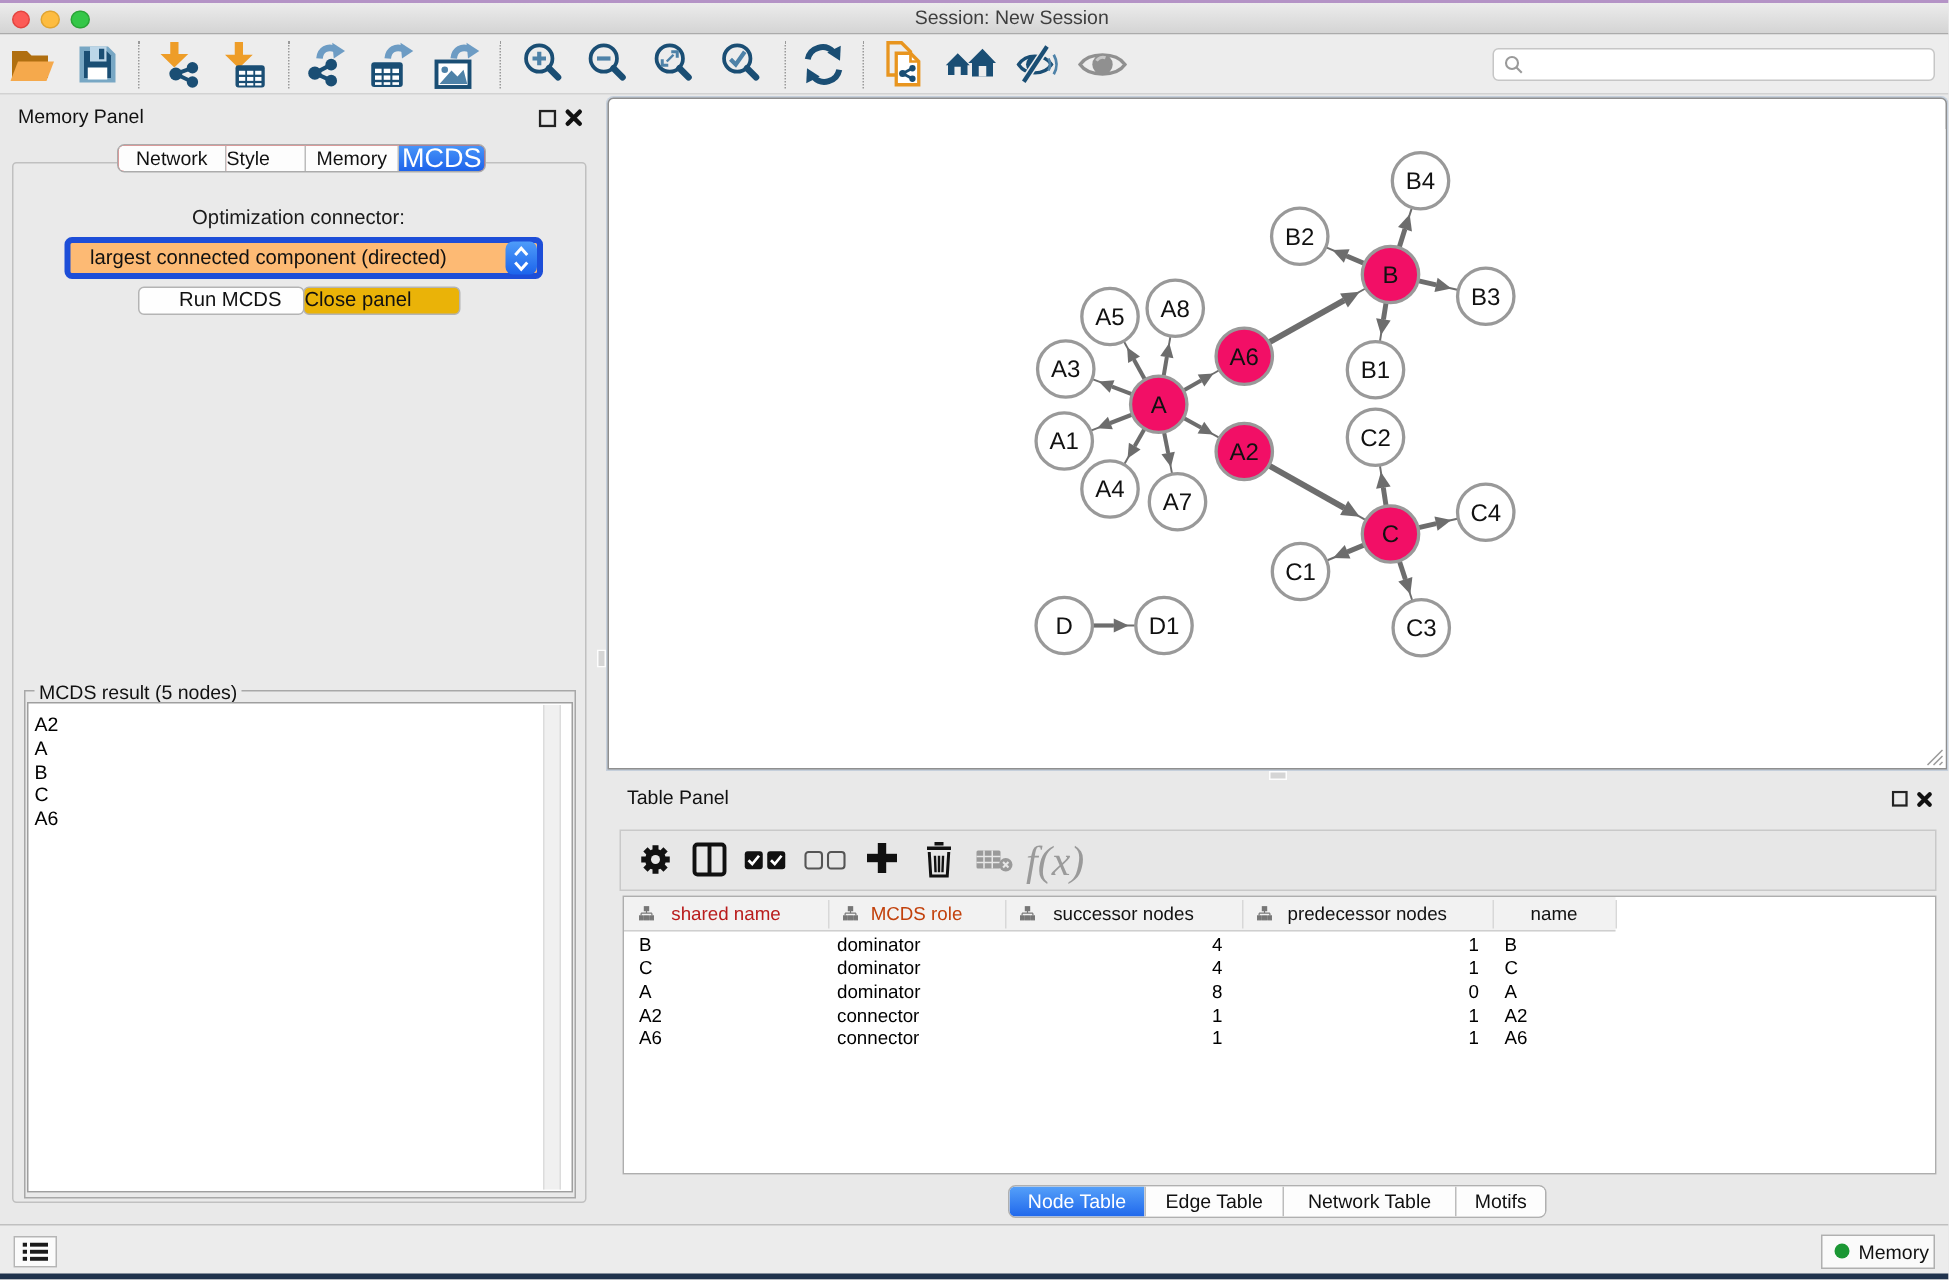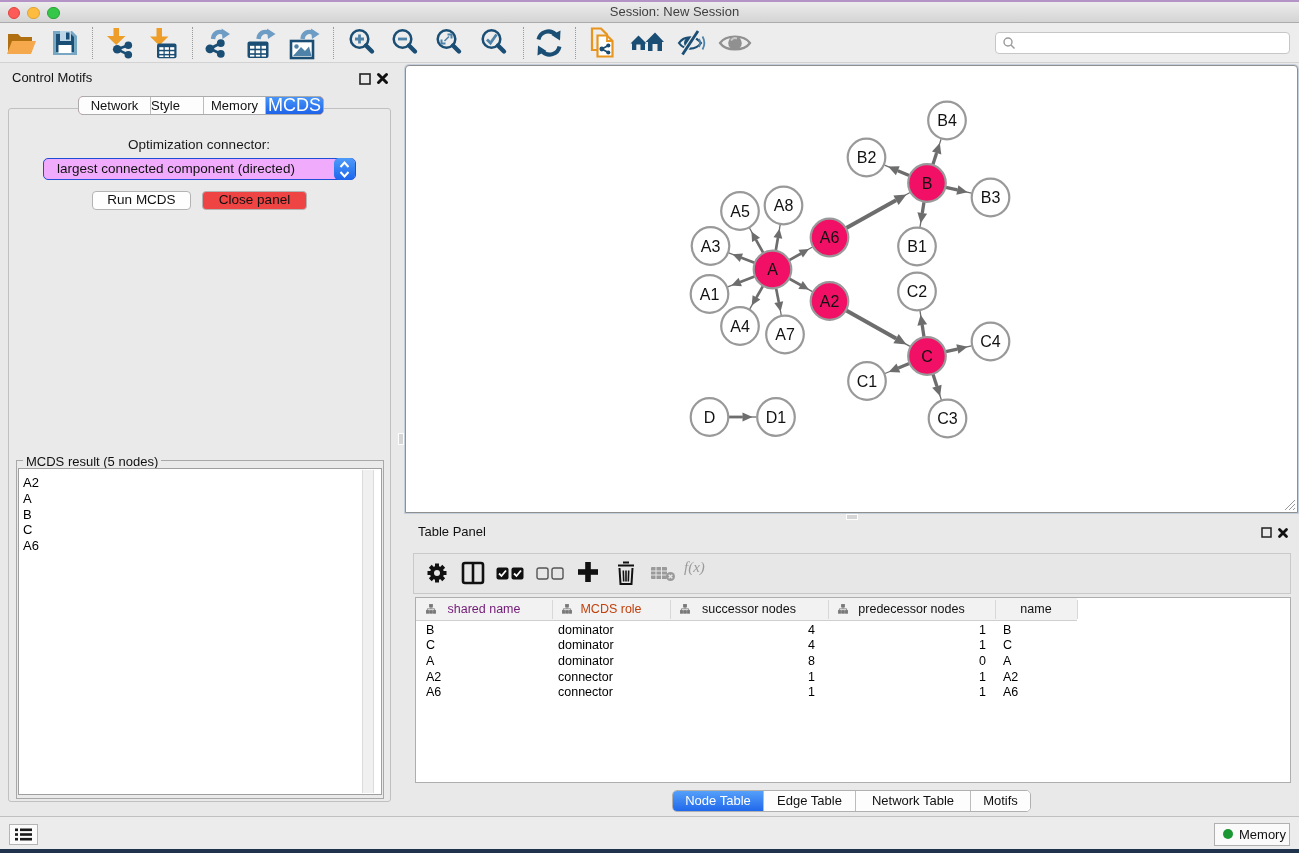--- a/index.html
+++ b/index.html
@@ -170,53 +170,53 @@
 
   <div class="abs" style="left:995px;top:9px;width:293px;height:20px;background:#ffffff;border:1px solid #c6c6c6;border-radius:4px;">
     <svg width="14" height="14" style="position:absolute;left:6px;top:3px">
       <circle cx="6" cy="6" r="4" fill="none" stroke="#9a9a9a" stroke-width="1.4"></circle>
       <line x1="9" y1="9" x2="12.5" y2="12.5" stroke="#9a9a9a" stroke-width="1.4"></line>
     </svg>
   </div>
 </div>
 
 <div class="abs" id="ctrlpanel" style="left:0;top:63px;width:398px;height:753px;">
-  <div class="abs" style="left:12px;top:7px;font-size:13px;color:#111;">Control Motifs</div>
+  <div class="abs" style="left:12px;top:7px;font-size:13px;color:#111;">Memory Panel</div>
   <svg width="12" height="12" style="position:absolute;left:359px;top:10px">
     <rect x="1" y="1" width="10" height="10" fill="none" stroke="#222" stroke-width="1.6"></rect>
   </svg>
   <svg width="13" height="13" style="position:absolute;left:376px;top:9px">
     <path d="M2.5,2.5 L10.5,10.5 M10.5,2.5 L2.5,10.5" stroke="#111" stroke-width="3" stroke-linecap="round"></path>
   </svg>
 
   <div class="abs" style="left:8px;top:45px;width:381px;height:692px;background:#eaeaea;border:1px solid #c0c0c0;border-radius:3px;"></div>
 
   <div class="abs" style="left:78px;top:33px;height:17px;display:flex;border:1px solid #ababab;border-radius:5px;overflow:hidden;background:#ef4444;">
     <div style="width:71px;line-height:17px;text-align:center;font-size:13px;color:#111;background:#fdfdfd;border-right:1px solid #bcbcbc;">Network</div>
     <div style="width:52px;line-height:17px;text-align:left;font-size:13px;color:#111;background:#fdfdfd;border-right:1px solid #bcbcbc;">Style</div>
     <div style="width:61px;line-height:17px;text-align:center;font-size:13px;color:#111;background:#fdfdfd;border-right:1px solid #bcbcbc;">Memory</div>
     <div style="width:57px;line-height:17px;text-align:center;font-size:18px;color:#fff;background:linear-gradient(#4795f9,#1e63ea);">MCDS</div>
   </div>
 
   <div class="abs" style="left:0;top:74px;width:398px;text-align:center;font-size:13.5px;color:#1a1a1a;">Optimization connector:</div>
 
-  <div class="abs" style="left:43px;top:95px;width:311px;height:20px;background:#f0abfc;border:1px solid #1d4ed8;border-radius:5px;">
+  <div class="abs" style="left:43px;top:95px;width:311px;height:20px;background:#fdba74;border:4px solid #1d4ed8;border-radius:5px;">
     <div class="abs" style="left:13px;top:0;line-height:20px;font-size:13.5px;color:#111;">largest connected component (directed)</div>
     <div class="abs" style="left:290px;top:-1px;width:21px;height:22px;border-radius:5px;background:linear-gradient(#4e9cf9,#1c64ec);">
       <svg width="21" height="23" style="position:absolute;left:0;top:0">
         <path d="M6.5,9 L10.5,4.5 L14.5,9" fill="none" stroke="#fff" stroke-width="2"></path>
         <path d="M6.5,14 L10.5,18.5 L14.5,14" fill="none" stroke="#fff" stroke-width="2"></path>
       </svg>
     </div>
   </div>
 
   <div class="abs" style="left:92px;top:128px;width:97px;height:16.5px;background:#fefefe;border:1px solid #b4b4b4;border-radius:4px;
-       line-height:16.5px;text-align:center;font-size:13.5px;color:#111;">Run MCDS</div>
-  <div class="abs" style="left:202px;top:128px;width:103px;height:16.5px;background:#ef4444;border:1px solid #b4b4b4;border-radius:4px;
-       line-height:16.5px;text-align:center;font-size:13.5px;color:#111;">Close panel</div>
+       line-height:16.5px;text-align:center;font-size:13.5px;color:#111;padding-left:12px;">Run MCDS</div>
+  <div class="abs" style="left:202px;top:128px;width:103px;height:16.5px;background:#eab308;border:1px solid #b4b4b4;border-radius:4px;
+       line-height:16.5px;text-align:left;font-size:13.5px;color:#111;">Close panel</div>
 
   <div class="abs" style="left:16px;top:397px;width:366px;height:337px;border:1px solid #a8a8a8;"></div>
   <div class="abs" style="left:23px;top:391px;background:#eaeaea;padding:0 3px;font-size:13px;color:#111;">MCDS result (5 nodes)</div>
   <div class="abs" style="left:18px;top:405px;width:362px;height:325px;background:#fff;border:1px solid #9f9f9f;">
     <div style="padding:6px 0 0 4px;font-size:13px;color:#000;line-height:15.8px;">A2<br>A<br>B<br>C<br>A6</div>
     <div class="abs" style="right:7px;top:1px;width:10px;height:323px;background:#f0f0f0;border-left:1px solid #dcdcdc;border-right:1px solid #dcdcdc;"></div>
   </div>
 </div>
 
 <div class="abs" id="netwin" style="left:405px;top:65px;width:891px;height:446px;background:#fff;
@@ -393,26 +393,26 @@
         <rect x="1" y="3" width="16" height="12" rx="1" fill="#9a9a9a"></rect>
         <g stroke="#e7e7e7" stroke-width="1">
           <line x1="1" y1="7" x2="17" y2="7"></line>
           <line x1="1" y1="11" x2="17" y2="11"></line>
           <line x1="6" y1="3" x2="6" y2="15"></line>
           <line x1="11.5" y1="3" x2="11.5" y2="15"></line>
         </g>
         <circle cx="20.5" cy="12.5" r="4.5" fill="#9a9a9a"></circle>
         <path d="M18.7,10.7 L22.3,14.3 M22.3,10.7 L18.7,14.3" stroke="#e7e7e7" stroke-width="1.4"></path>
       </svg>
-    <div style="position:absolute;left:270px;top:5px;width:40px;font-family:'Liberation Serif',serif;font-style:italic;font-size:15px;color:#9a9a9a;">f(x)</div>
+    <div style="position:absolute;left:270px;top:5px;width:40px;font-family:'Liberation Serif',serif;font-style:italic;font-size:28px;color:#9a9a9a;">f(x)</div>
   </div>
 
   <div class="abs" style="left:11px;top:79px;width:874px;height:184px;background:#fff;border:1px solid #aeaeae;">
     <div style="position:absolute;left:0;top:0;width:661px;height:22px;background:#f2f2f2;border-bottom:1px solid #cfcfcf;"></div>
-    <div style="position:absolute;left:0px;top:0;width:136px;height:22px;line-height:22px;text-align:center;font-size:12.5px;color:#701a75;">shared name</div>
+    <div style="position:absolute;left:0px;top:0;width:136px;height:22px;line-height:22px;text-align:center;font-size:12.5px;color:#b91c1c;">shared name</div>
     <svg width="10" height="10" viewBox="0 0 10 10" style="position:absolute;left:10px;top:6px">
         <g fill="#777" stroke="#777" stroke-width="0.8">
           <rect x="3.6" y="0.5" width="2.8" height="2.6"></rect>
           <path d="M5,3.3 L5,4.8 M1.4,4.8 L8.6,4.8 M1.4,4.8 L1.4,6.4 M8.6,4.8 L8.6,6.4" fill="none"></path>
           <rect x="0.2" y="6.6" width="2.6" height="2.6"></rect>
           <rect x="3.7" y="6.6" width="2.6" height="2.6"></rect>
           <rect x="7.2" y="6.6" width="2.6" height="2.6"></rect>
         </g>
       </svg>
     <div style="position:absolute;left:136px;top:0;width:118px;height:22px;line-height:22px;text-align:center;font-size:12.5px;color:#c2410c;">MCDS role</div>

